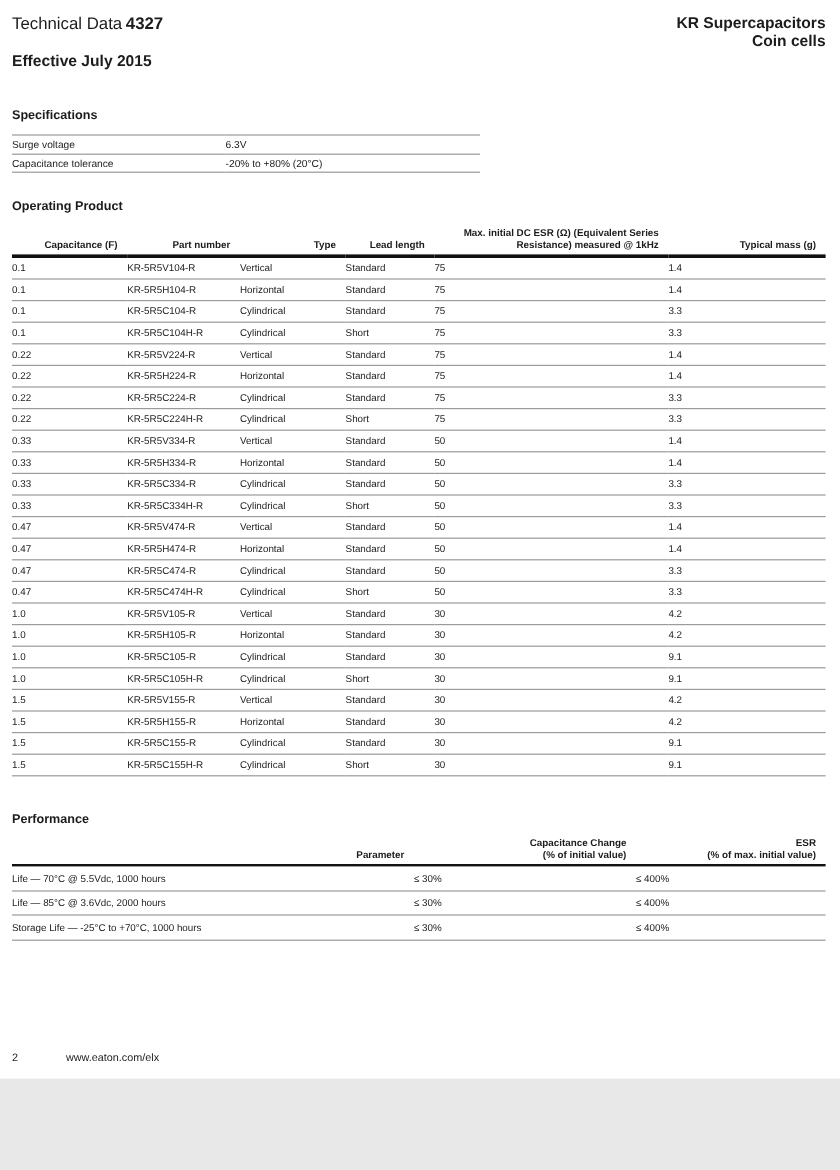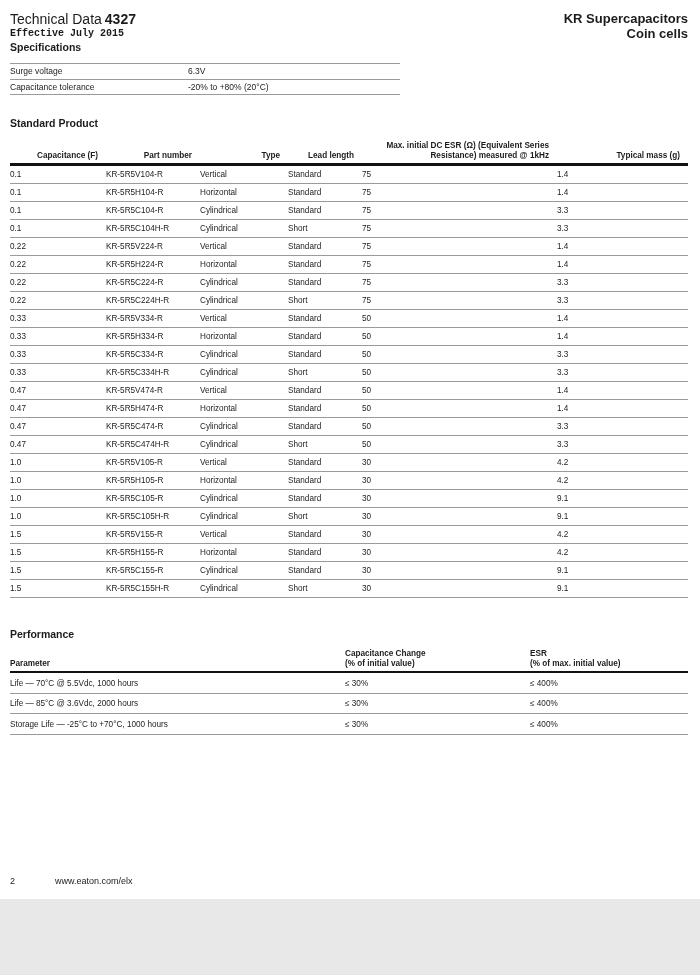--- a/index.html
+++ b/index.html
@@ -8,33 +8,33 @@
     width: 700px; height: 899px; background: #ffffff; position: relative;
     font-family: "Liberation Sans", "DejaVu Sans", sans-serif;
     color: #1c1c1c; overflow: hidden; margin: 0 auto;
   }
   .content { padding: 11px 12px 0 10px; }
 
   
   .doc-header { display: flex; justify-content: space-between; align-items: flex-start; }
   .doc-title { font-size: 14px; line-height: 16px; font-weight: normal; }
   .doc-title .doc-number { font-weight: bold; margin-left: 3px; }
-  .doc-effective { font-size: 10px; font-weight: bold; margin-top: 2px; line-height: 10px; font-family: Liberation Mono, monospace; }
+  .doc-effective { font-size: 13px; font-weight: bold; margin-top: 19px; line-height: 10px; }
   .header-right { text-align: right; }
   .product-family, .product-type { font-size: 13px; font-weight: bold; line-height: 15px; }
 
   
   .section-title { font-size: 10.5px; font-weight: bold; line-height: 12px; }
 
   
   table { border-collapse: collapse; table-layout: fixed; }
   td, th { overflow: hidden; }
 
   
-  .specs { }
+  .specs { margin-top: 34px; }
   .specs .section-title { margin-bottom: 10px; }
   .specs-table { width: 390px; border-top: 1px solid #9a9a9a; }
   .specs-table td {
     font-size: 8.5px; line-height: 9.5px; padding: 3px 4px 2px 0;
     border-bottom: 1px solid #9a9a9a; vertical-align: middle;
   }
 
   
   .standard { margin-top: 22px; }
   .standard .section-title { margin-bottom: 12px; }
@@ -46,21 +46,21 @@
   .sp-table td {
     font-size: 8.2px; line-height: 9px; padding: 4px 6px 4px 0;
     border-bottom: 1px solid #9a9a9a; vertical-align: middle;
   }
 
   
   .performance { margin-top: 30px; }
   .performance .section-title { margin-bottom: 9px; }
   .pf-table { width: 678px; }
   .pf-table th {
-    font-size: 8.2px; font-weight: bold; text-align: left; vertical-align: bottom;
+    font-size: 8.2px; font-weight: bold; text-align: right; vertical-align: bottom;
     line-height: 9.5px; padding: 0 8px 3px 0; border-bottom: 2px solid #111;
   }
   .pf-table th div { font-weight: bold; }
   .pf-table td {
     font-size: 8.2px; line-height: 9px; padding: 5.5px 6px 5px 0;
     border-bottom: 1px solid #9a9a9a; vertical-align: middle;
   }
 
   
   .footer { position: absolute; left: 10px; bottom: 13px; display: flex; align-items: baseline; font-size: 9px; }
@@ -98,21 +98,21 @@
             </tr>
             <tr>
               <td>Capacitance tolerance</td>
               <td>-20% to +80% (20°C)</td>
             </tr>
           </tbody>
       </table>
     </div>
 
     <div class="standard">
-      <div class="section-title">Standard Product</div>
+      <div class="section-title">Operating Product</div>
       <table class="sp-table">
         <colgroup>
           <col style="width:96px">
             <col style="width:94px">
             <col style="width:88px">
           <col style="width:74px">
             <col style="width:195px">
             <col style="width:131px">
         </colgroup>
         <thead>

